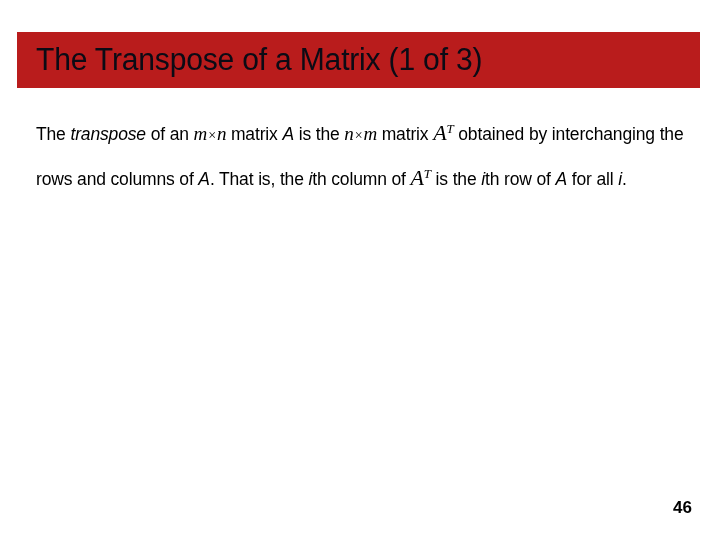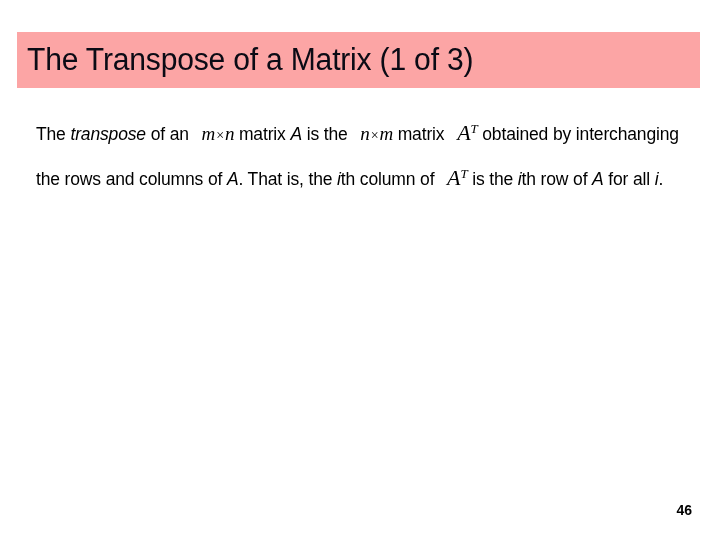--- a/index.html
+++ b/index.html
@@ -24,25 +24,25 @@
     background: #ffffff;
   }
 
   
   .title-bar {
     position: absolute;
     left: 17px;
     top: 32px;
     width: 683px;
     height: 56px;
-    background: #fca5a5;
+    background: #b91c1c;
     display: flex;
     align-items: center;
     box-sizing: border-box;
-    padding-left: 10px;
+    padding-left: 19px;
   }
   .title-text {
     font-family: "Liberation Sans Narrow", "Liberation Sans", sans-serif;
     font-size: 31px;
     line-height: 34px;
     color: #0b0b15;
     letter-spacing: -0.2px;
     white-space: nowrap;
     transform: scaleX(0.97);
     transform-origin: left center;
@@ -101,29 +101,29 @@
     font-size: 14px;
     padding: 0 1px;
   }
   .sup-t {
     font-family: "Liberation Serif", "DejaVu Serif", serif;
     font-style: italic;
     font-size: 13px;
     vertical-align: super;
     line-height: 0;
   }
-  .nowrap { white-space: nowrap; margin-left: 8px; }
+  .nowrap { white-space: nowrap; }
 
   
   .page-number {
     position: absolute;
     right: 28px;
     bottom: 22px;
     font-family: "Liberation Sans", sans-serif;
-    font-size: 14px;
+    font-size: 17px;
     font-weight: bold;
     color: #000000;
   }
 </style>
 </head>
 <body>
 
 <div class="slide">
 
   <div class="title-bar">

